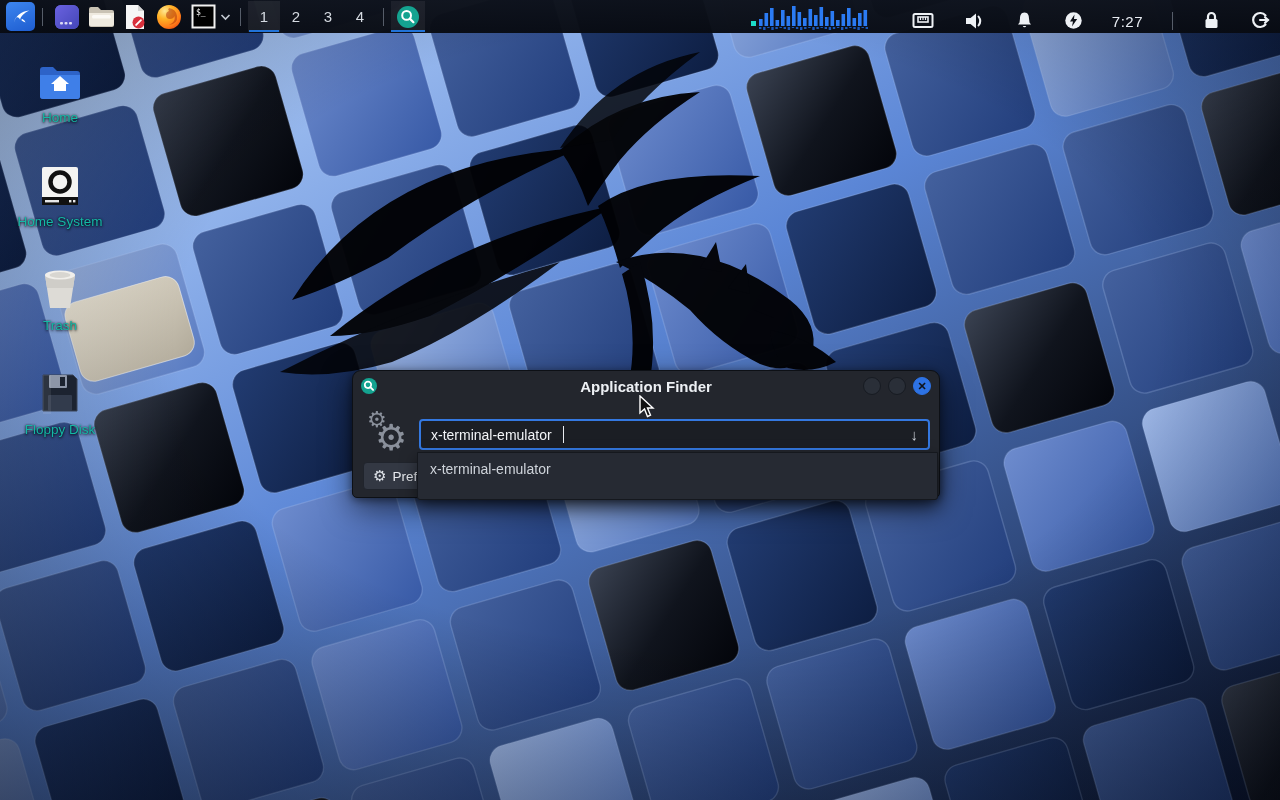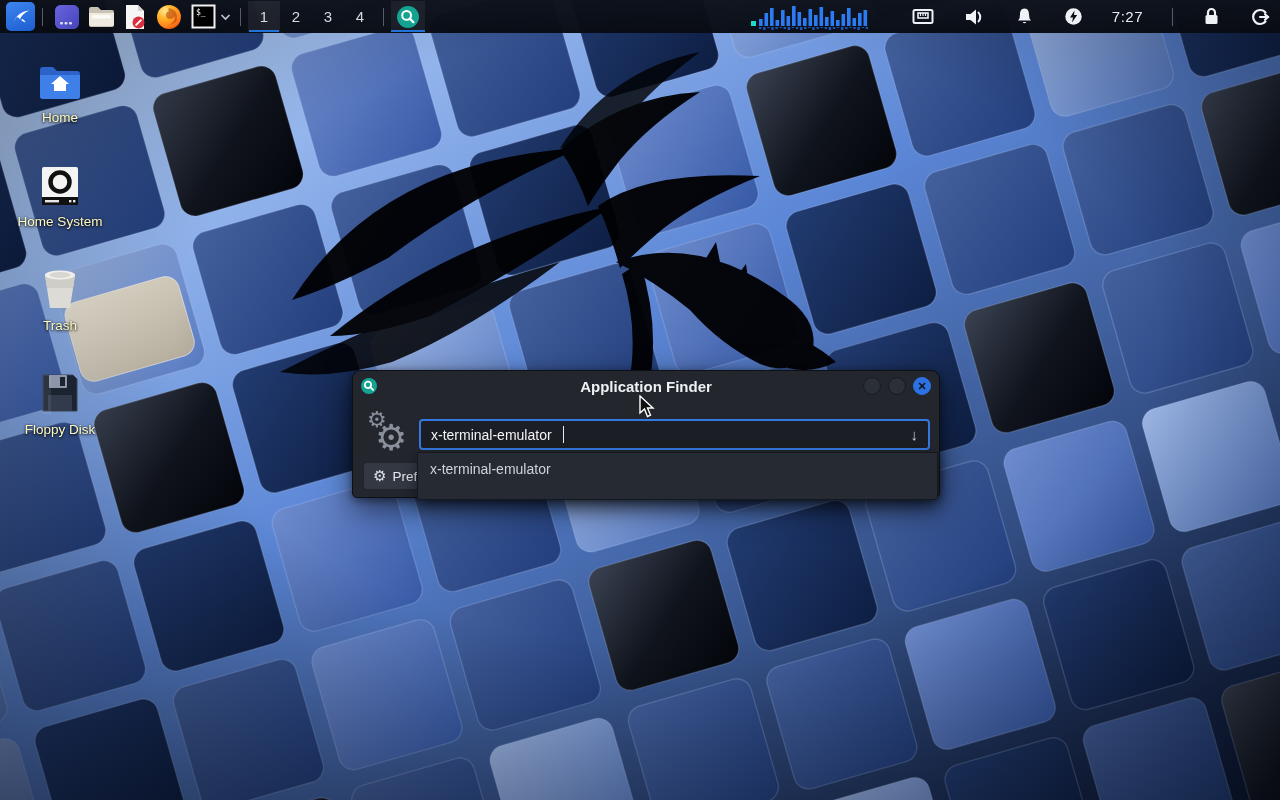--- a/index.html
+++ b/index.html
@@ -22,28 +22,28 @@
   .chevron { font-size:11px; color:#c4cad3; margin:0 2px 0 0; flex:0 0 auto; }
   .ws-btn { width:32px; height:31px; display:flex; align-items:center; justify-content:center;
     font-size:15px; color:#d5dae1; flex:0 0 auto; position:relative; }
   .ws-btn.active { background:rgba(255,255,255,.07); }
   .ws-btn.active::after { content:""; position:absolute; left:1px; right:1px; bottom:0; height:2px; background:#2173d8; }
   .task-btn { width:34px; height:31px; display:flex; align-items:center; justify-content:center;
     background:rgba(255,255,255,.06); position:relative; flex:0 0 auto; }
   .task-btn::after { content:""; position:absolute; left:0; right:0; bottom:0; height:2px; background:#2173d8; }
   .teal-circle { width:22px; height:22px; border-radius:50%; background:#14a390; position:relative; }
   .teal-circle svg { position:absolute; inset:0; }
-  .tray { margin-left:auto; display:flex; align-items:center; gap:16px; }
+  .tray { margin-left:auto; display:flex; align-items:flex-end; gap:16px; }
   .tray-icon { display:flex; align-items:center; justify-content:center; margin:0 7px; flex:0 0 auto; }
   .clock { font-size:15px; color:#e9edf3; letter-spacing:.5px; margin:0 6px; }
 
   
   .desk-icon { position:absolute; width:96px; display:flex; flex-direction:column; align-items:center; z-index:5; }
   .desk-icon .glyph { height:46px; display:flex; align-items:flex-end; justify-content:center; }
-  .desk-icon .lbl { margin-top:8px; font-size:13.5px; color:#fef9c3; text-shadow:0 1px 3px rgba(0,0,0,.9), 0 0 2px rgba(0,0,0,.6); }
+  .desk-icon .lbl { margin-top:8px; font-size:13.5px; color:#14b8a6; text-shadow:0 1px 3px rgba(0,0,0,.9), 0 0 2px rgba(0,0,0,.6); }
 
   
   .app-window { position:absolute; left:352px; top:370px; width:588px; height:128px; z-index:20;
     background:#23262d; border:1px solid #0d1015; border-radius:9px 9px 5px 5px;
     box-shadow:0 10px 30px rgba(0,0,0,.55), 0 2px 8px rgba(0,0,0,.45); }
   .titlebar { height:30px; display:flex; align-items:center; padding:0 8px; position:relative; }
   .title-text { position:absolute; left:0; right:0; text-align:center; font-size:15px; font-weight:bold; color:#edf0f4; }
   .tb-buttons { margin-left:auto; display:flex; align-items:center; gap:7px; z-index:2; }
   .tb-circle { width:18px; height:18px; border-radius:50%; background:#2a2f38; border:1px solid #171b22; }
   .tb-close { width:18px; height:18px; border-radius:50%; background:#2d72e4; border:1px solid #2d72e4;

